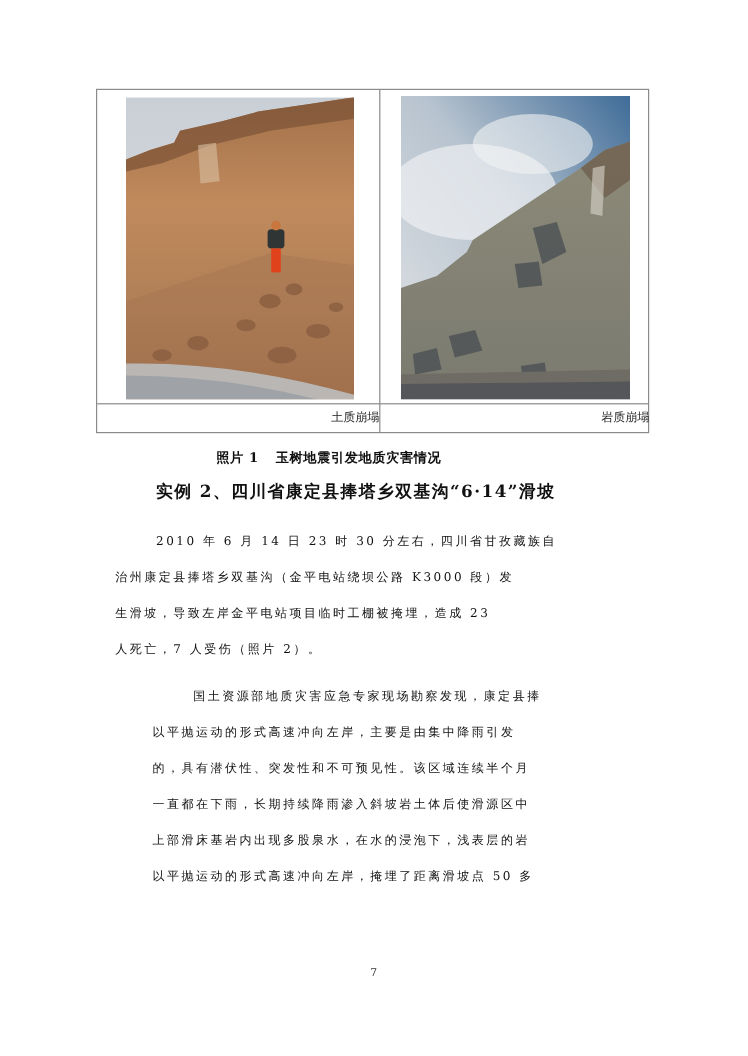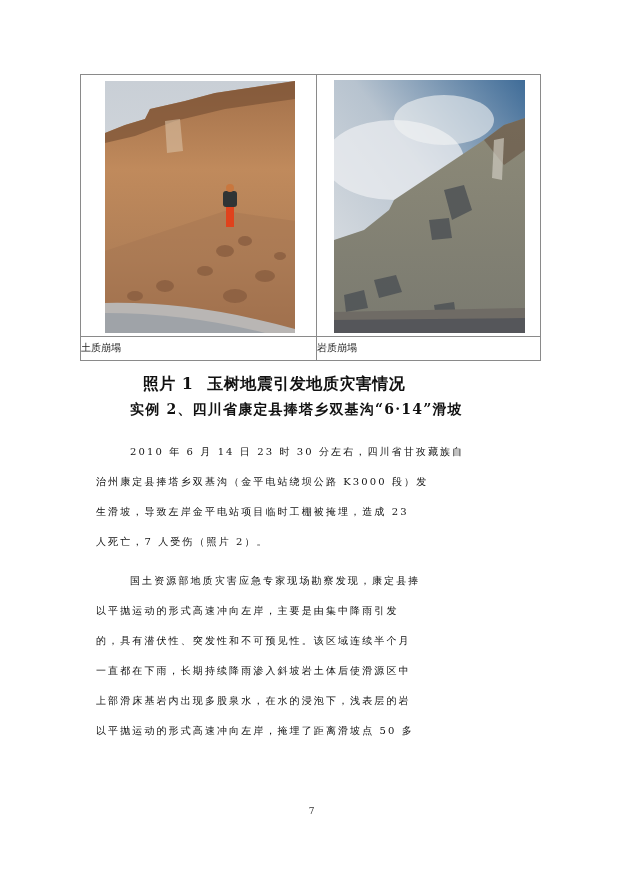--- a/index.html
+++ b/index.html
@@ -8,37 +8,37 @@
 
   .photo-table { position: absolute; left: 80px; top: 74px; width: 461px; height: 287px;
                  border: 1px solid #8a8a8a; box-sizing: border-box; }
   .photo-table .vdiv { position: absolute; left: 235px; top: 0; width: 1px; height: 100%; background: #8a8a8a; }
   .photo-table .hdiv { position: absolute; left: 0; top: 261px; width: 100%; height: 1px; background: #8a8a8a; }
   .photo { position: absolute; overflow: hidden; }
   .photo svg { display: block; width: 100%; height: 100%; }
   .photo-left  { left: 24px;  top: 6px; width: 190px; height: 252px; }
   .photo-right { left: 253px; top: 5px; width: 191px; height: 253px; }
   .cell-caption { position: absolute; top: 262px; height: 24px; line-height: 24px; font-size: 10px;
-                  text-align: left; color: #222; font-family: Liberation Mono, monospace; }
+                  text-align: right; color: #222; }
   .cap-left  { left: 0; width: 235px; }
   .cap-right { left: 236px; width: 224px; }
 
   .figure-caption { position: absolute; left: 0; width: 548px; top: 374px; text-align: center;
-                    font-size: 16px; font-weight: bold; letter-spacing: 0.5px; color: #111; }
+                    font-size: 11px; font-weight: bold; letter-spacing: 0.5px; color: #111; }
   .figure-caption .sp { display: inline-block; width: 14px; }
 
   .section-heading { position: absolute; left: 130px; top: 401px; font-size: 14px; font-weight: bold;
                      letter-spacing: 1.2px; color: #111; white-space: nowrap; }
 
   .para { position: absolute; left: 96px; width: 432px; font-size: 10px; line-height: 30px;
           letter-spacing: 2.1px; color: #111; text-align: justify; }
   .para .line { display: block; white-space: nowrap; height: 30px; }
   .para .indent { padding-left: 34px; }
   .p1 { top: 437px; }
-  .p2 { top: 566px; }
+  .p2 { top: 566px; margin-left: 31px; }
 
   .page-number { position: absolute; left: 0; width: 623px; top: 806px; text-align: center;
                  font-size: 9px; color: #333; }
 </style>
 </head>
 <body>
 
 <div class="photo-table">
   <div class="vdiv"></div>
   <div class="hdiv"></div>

